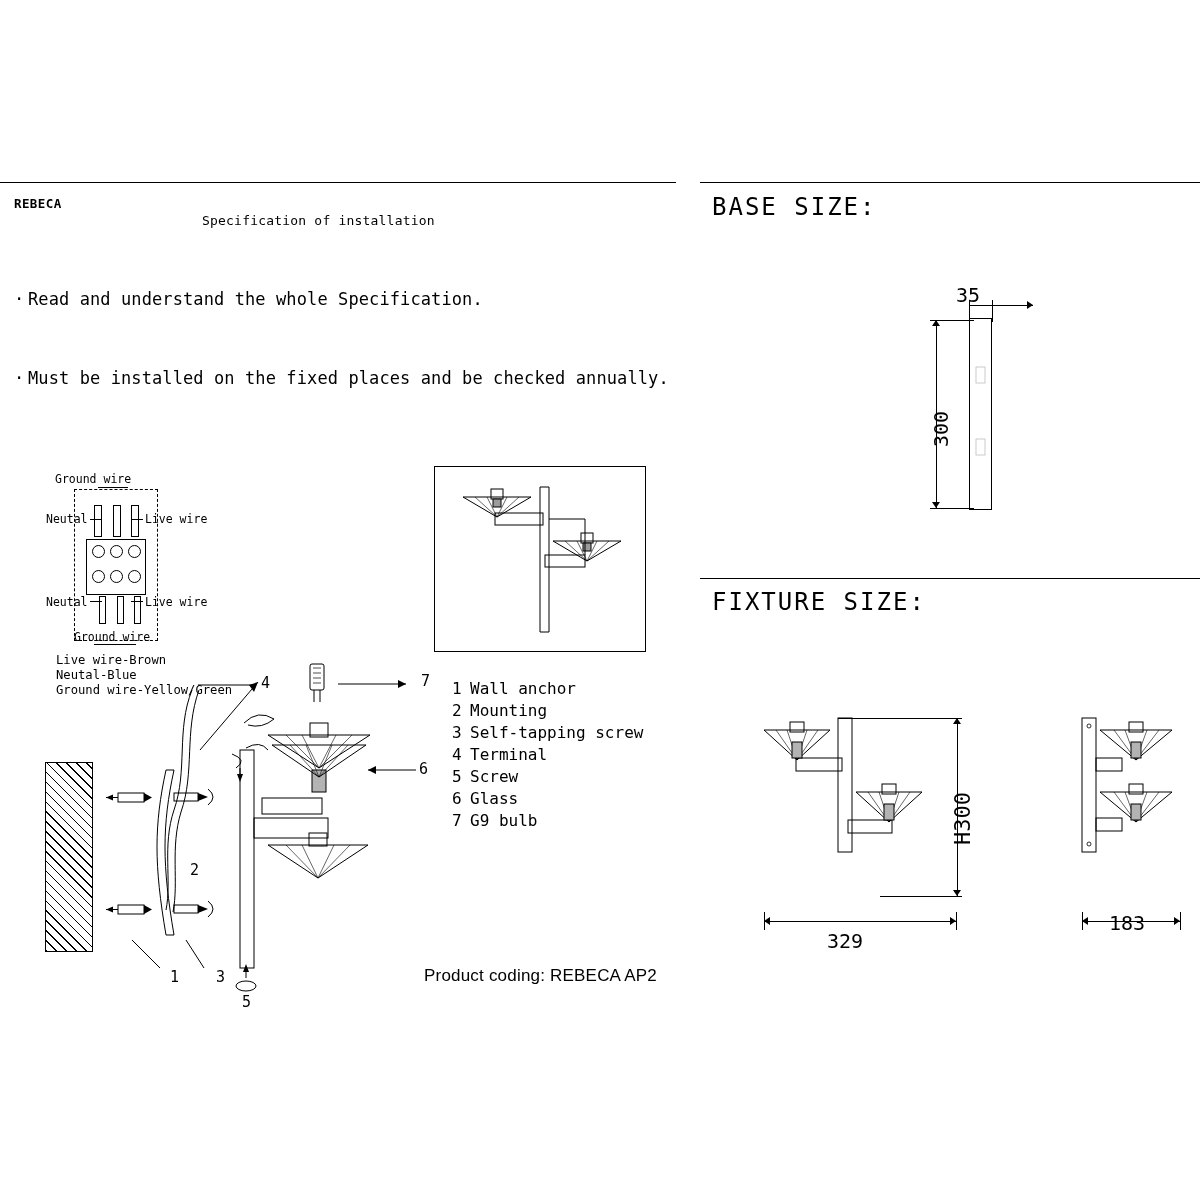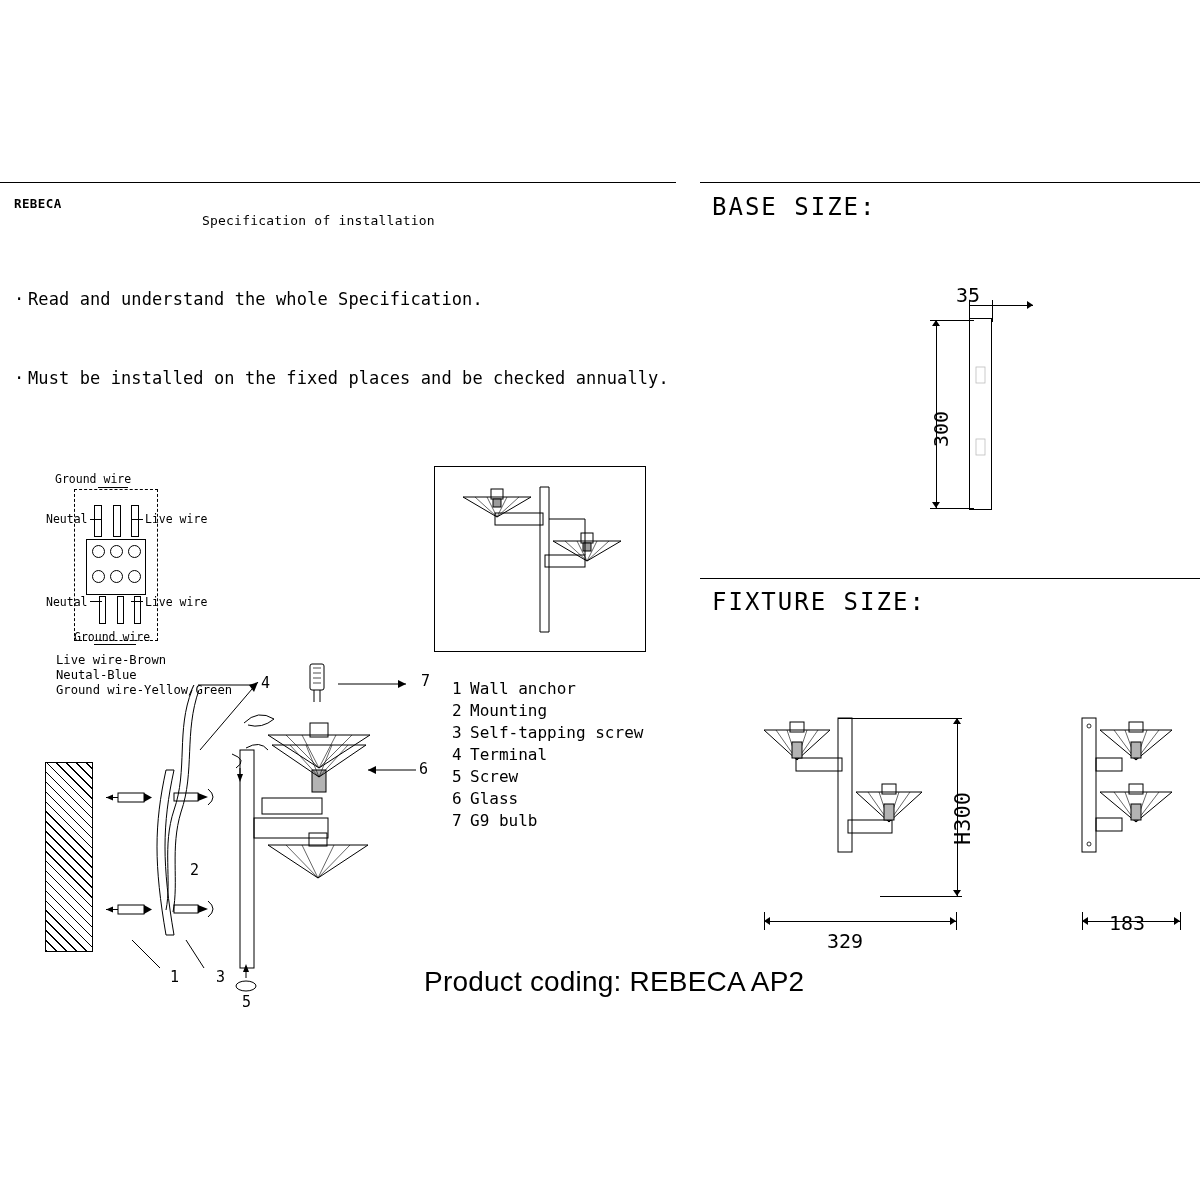--- a/index.html
+++ b/index.html
@@ -93,21 +93,21 @@
   .arrow-h { position:absolute; width:0;height:0; border-top:4px solid transparent; border-bottom:4px solid transparent; }
   .arrow-l { border-right:6px solid #000; }
   .arrow-r { border-left:6px solid #000; }
   .arrow-v { position:absolute; width:0;height:0; border-left:4px solid transparent; border-right:4px solid transparent; }
   .arrow-u { border-bottom:6px solid #000; }
   .arrow-d { border-top:6px solid #000; }
 
   
   #product-coding {
     position:absolute; left:424px; top:966px;
-    font-size:28px; font-family:"Liberation Sans", sans-serif;
+    font-size:17px; font-family:"Liberation Sans", sans-serif;
     letter-spacing:.2px;
   }
 
   
   .ln { position:absolute; background:#000; }
   .ln-v { width:1px; }
   .ln-h { height:1px; }
 </style>
 </head>
 <body>

